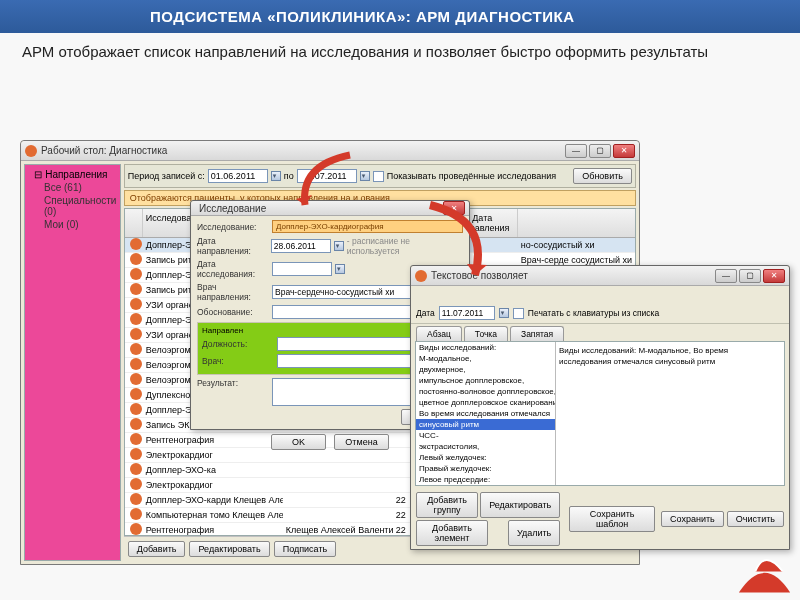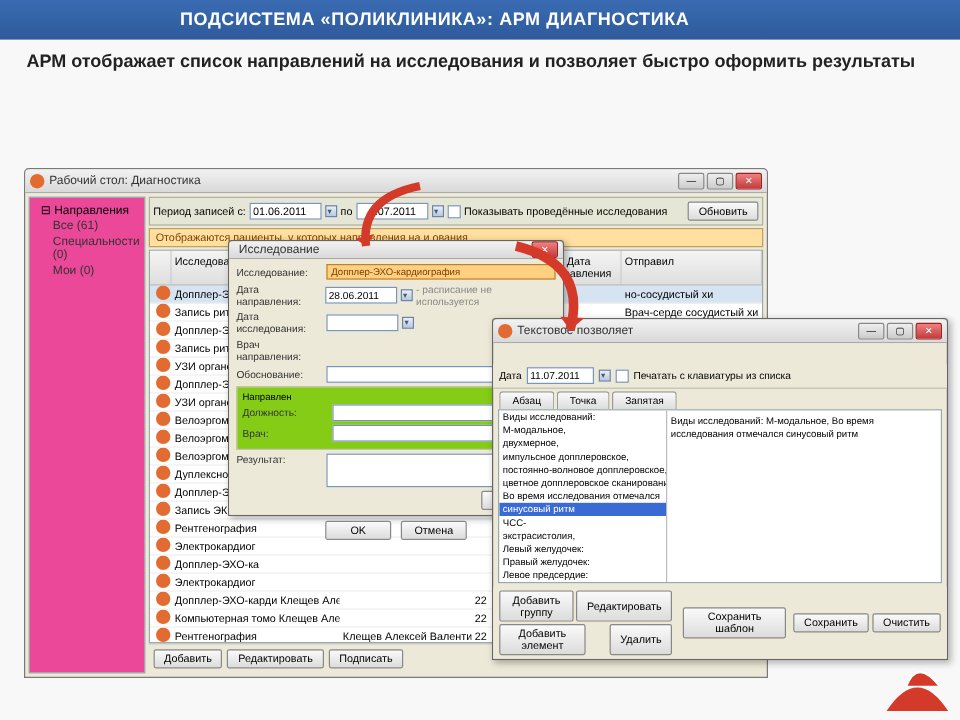--- a/index.html
+++ b/index.html
@@ -1,18 +1,18 @@
 <!DOCTYPE html>
 <html><head>
 <meta charset="utf-8">
 <style>
   * { box-sizing: border-box; margin: 0; padding: 0; }
   body { width: 800px; height: 600px; font-family: Tahoma, Arial, sans-serif; font-size: 9px; background: #f8f8f8; overflow: hidden; position: relative; }
   .slide-header { background: linear-gradient(#3a6bb2, #2d5a9a); color: #fff; font-size: 15px; font-weight: bold; padding: 8px 0 8px 150px; letter-spacing: .5px; }
-  .slide-caption { padding: 10px 22px; font-size: 15px; color: #222; font-weight: bold; }
+  .slide-caption { padding: 10px 22px; font-size: 15px; color: #222; }
   .main-window { position: absolute; left: 20px; top: 140px; width: 620px; height: 425px; background: #ece9d8; border: 1px solid #7a7a7a; border-radius: 4px 4px 0 0; display: flex; flex-direction: column; }
   .titlebar { height: 20px; background: linear-gradient(#f2f2f2,#d9d9d9); border-bottom: 1px solid #aaa; display: flex; align-items: center; padding: 0 4px; border-radius: 4px 4px 0 0; }
   .titlebar .icon { width: 12px; height: 12px; background: #e26b32; border-radius: 50%; margin-right: 4px; }
   .titlebar .title { flex: 1; font-size: 10px; color: #333; }
   .win-btn { width: 22px; height: 14px; background: linear-gradient(#eee,#ccc); border: 1px solid #888; margin-left: 2px; border-radius: 2px; display: flex; align-items: center; justify-content: center; font-size: 8px; }
   .win-btn.close { background: linear-gradient(#f08080,#c43a3a); color: #fff; border-color: #a02020; }
   .main-body { flex: 1; display: flex; overflow: hidden; }
   .tree { width: 115px; background: #ec4899; border: 1px solid #9aa; margin: 3px; font-size: 10px; padding: 3px; }
   .tree-node { padding: 1px 0 1px 6px; }
   .tree-root { font-weight: normal; }
@@ -107,21 +107,20 @@
         <button class="btn update">Обновить</button>
       </div>
       <div class="info-bar">Отображаются пациенты, у которых         направления на и         ования</div>
       <div class="grid">
         <div class="grid-head">
           <div class="gc-ico"></div>
           <div class="gc-res">Исследование</div>
           <div class="gc-pat">Пациент</div>
           <div class="gc-dr">Д/Р</div>
           <div class="gc-date">Дата направления</div>
-          <div class="gc-sent">Отправил</div>
         </div>
         <div class="grid-body" id="grid-body">
             <div class="row sel">
               <div class="gc-ico"><span></span></div>
               <div class="gc-res">Допплер-ЭХО-ка</div>
               <div class="gc-pat"></div>
               <div class="gc-dr"></div>
               <div class="gc-date"></div>
               <div class="gc-sent">              но-сосудистый хи</div>
             </div>
@@ -304,20 +303,21 @@
         <span class="dd"></span>
       <span class="note">- расписание не используется</span>
       </div>
     <div class="frow">
         <span class="lbl">Дата исследования:</span>
       <input class="short" type="text" value="" style="">
         <span class="dd"></span>
       </div>
     <div class="frow">
         <span class="lbl">Врач направления:</span>
+      <input type="text" value="Врач-сердечно-сосудистый хи" style="">
       </div>
     <div class="frow">
         <span class="lbl">Обоснование:</span>
       <input type="text" style="">
       </div>
     <div class="panel">
       <div style="font-size:8px;margin-bottom:2px">Направлен</div>
       <div class="frow">
           <span class="lbl">Должность:</span>
         <input type="text" style="">

